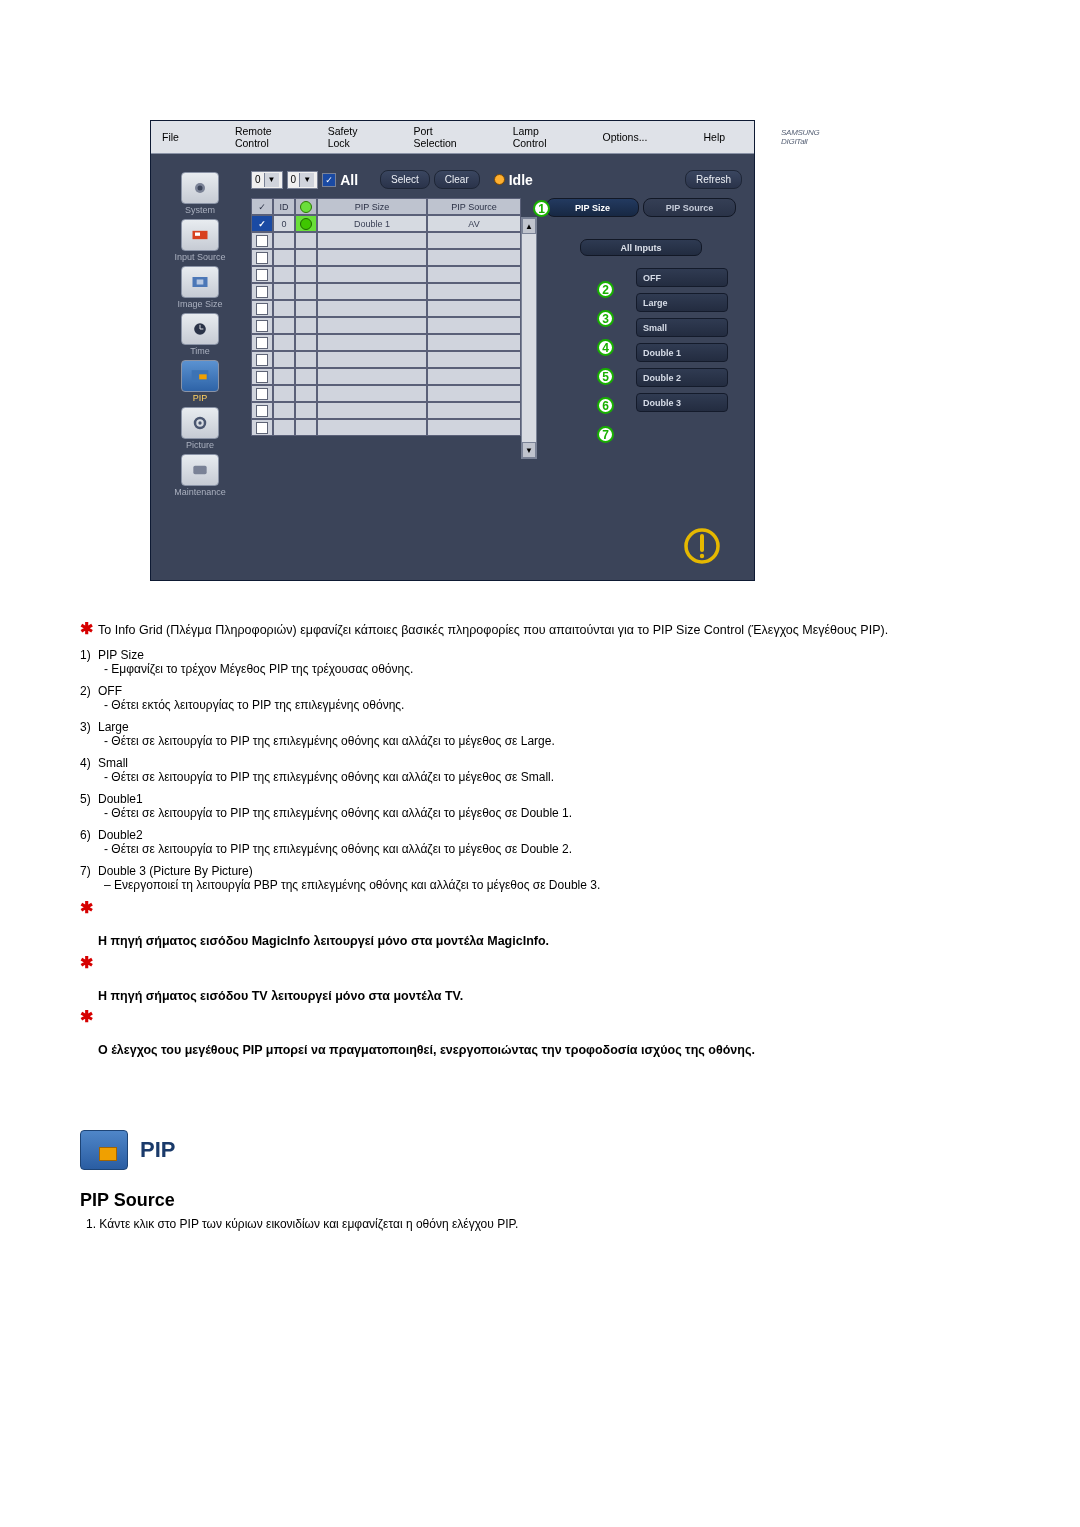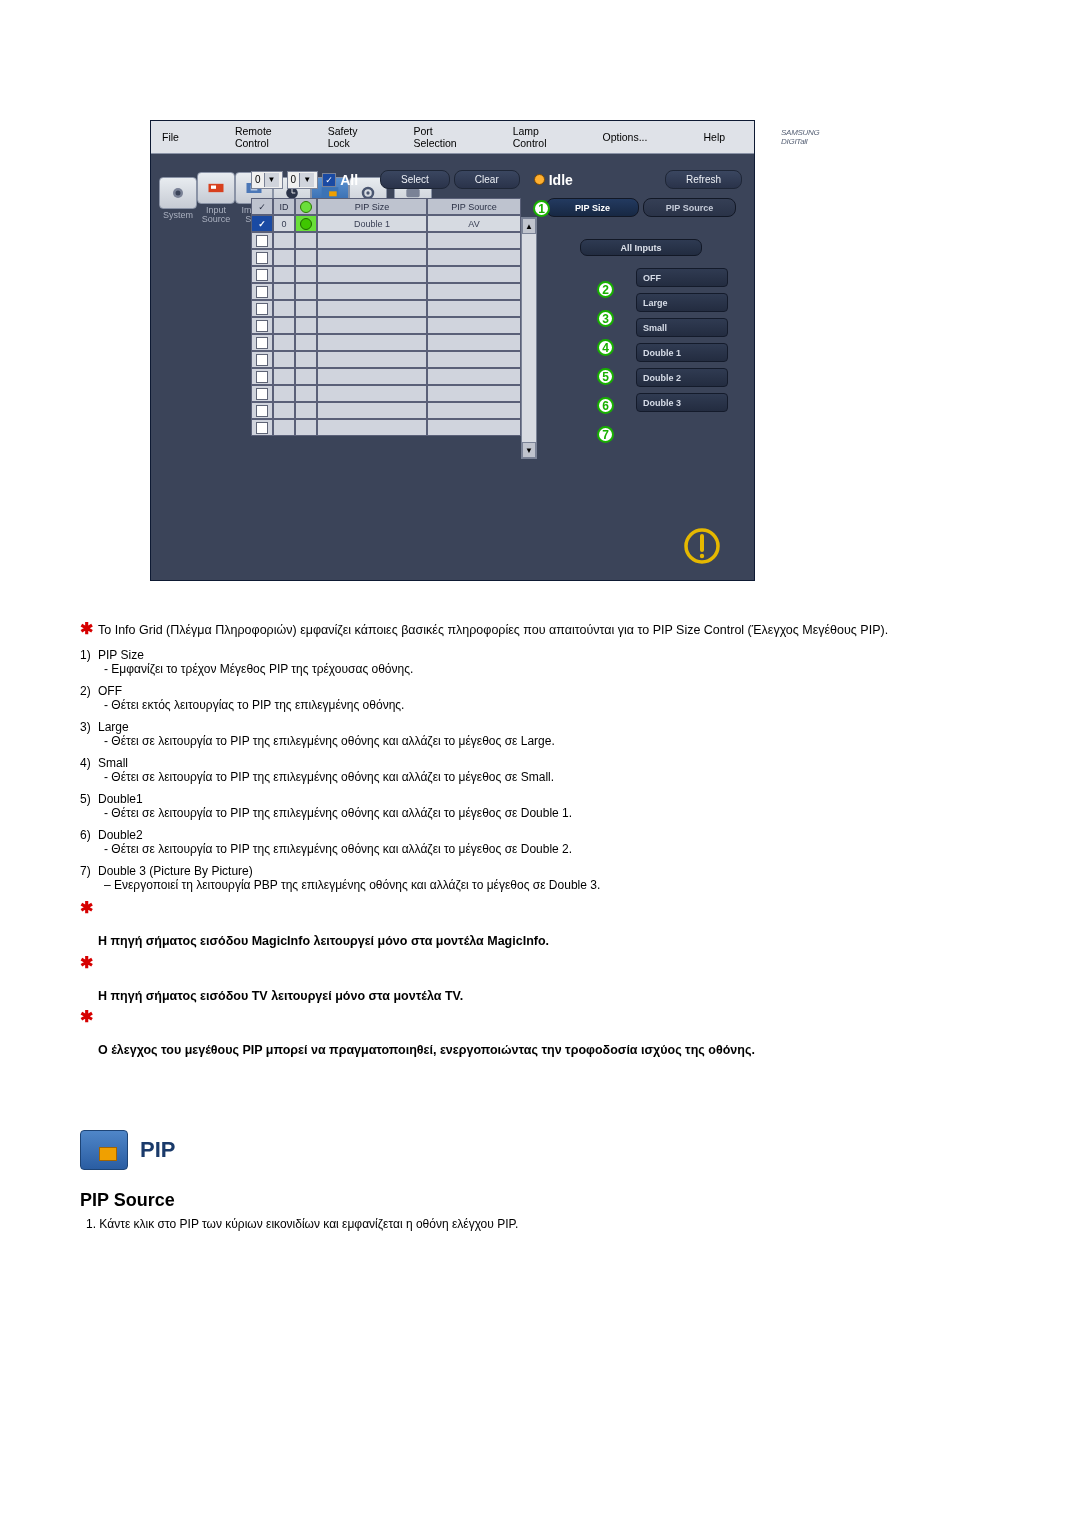--- a/index.html
+++ b/index.html
@@ -75,21 +75,21 @@
     padding: 8px;
     min-height: 410px;
   }
 
   
   .sidebar {
     position: absolute;
     left: 8px; top: 18px;
     width: 82px;
     display: flex;
-    flex-direction: row;
+    flex-direction: column;
     align-items: center;
   }
   .side-item {
     width: 70px;
     text-align: center;
     margin-bottom: 4px;
   }
   .side-icon {
     width: 36px; height: 30px;
     margin: 0 auto 2px;
@@ -138,21 +138,21 @@
     display:flex; align-items:center; justify-content:center;
     color:#fff; font-size:9px;
   }
   .tool-label { color: #fff; font-size: 14px; font-weight: bold; }
   .pill-btn {
     background: linear-gradient(#3a4660, #2a334a);
     border: 1px solid #1e2636;
     color: #eef1f7;
     font-size: 10px;
     height: 17px;
-    padding: 0 20px;
+    padding: 0 10px;
     border-radius: 8px;
     display: flex; align-items: center; justify-content: center;
     cursor: pointer;
   }
   .radio-dot {
     width: 9px; height: 9px; border-radius: 50%;
     background: #ffb030;
     border: 1px solid #7d4a00;
   }
 

